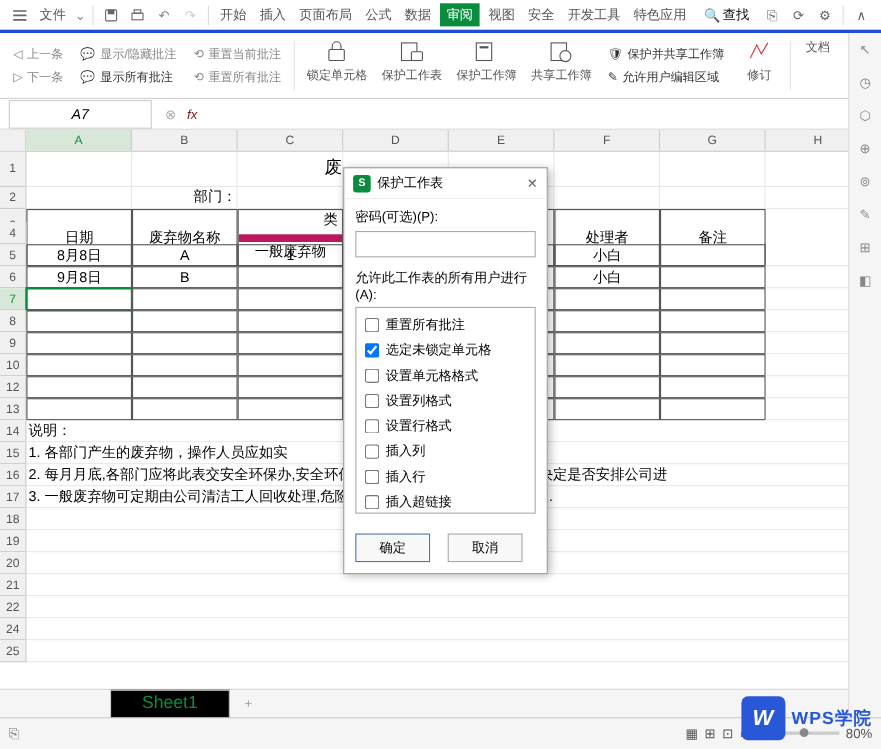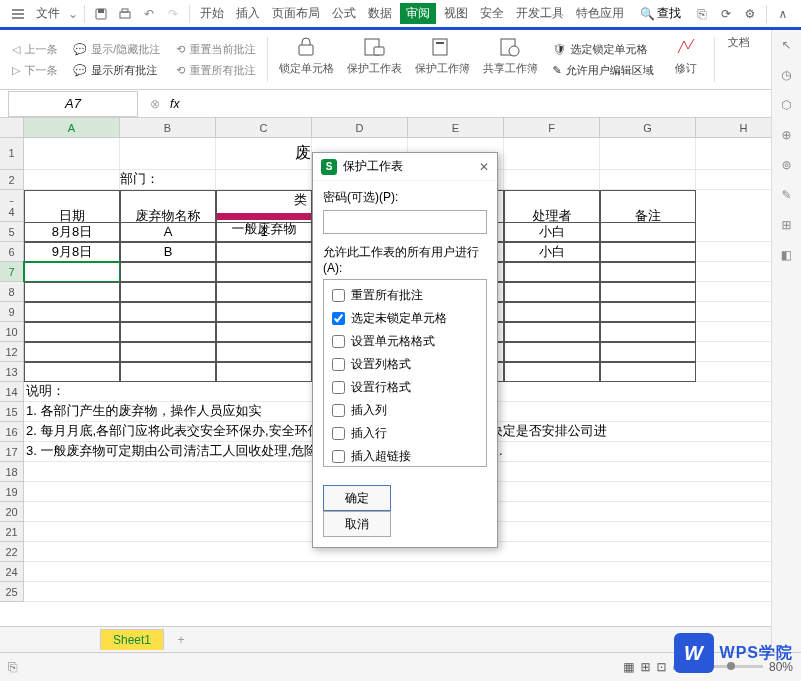--- a/index.html
+++ b/index.html
@@ -13,60 +13,60 @@
 
 .ribbon { height: 60px; background: #fff; border-bottom: 1px solid #d0d0d0; display: flex; align-items: center; padding: 4px 8px; gap: 8px; }
 .ribbon-group { display: flex; flex-direction: column; gap: 2px; }
 .ribbon-btn { display: flex; align-items: center; gap: 4px; padding: 2px 4px; color: #888; font-size: 11px; }
 .ribbon-btn.enabled { color: #333; }
 .ribbon-big { display: flex; flex-direction: column; align-items: center; justify-content: flex-start; width: 60px; height: 50px; color: #555; font-size: 11px; gap: 2px; }
 .ribbon-sep { width: 1px; height: 45px; background: #e0e0e0; }
 
 .formula-bar { height: 28px; background: #fff; border-bottom: 1px solid #d0d0d0; display: flex; align-items: center; }
 .name-box { width: 130px; height: 26px; border: 1px solid #ccc; margin: 0 8px; display: flex; align-items: center; justify-content: center; background: #fff; font-style: italic; font-size: 13px; }
-.fx-label { font-style: italic; color: #000000; margin: 0 6px; }
+.fx-label { font-style: italic; color: #7f1d1d; margin: 0 6px; }
 .fx-input { flex: 1; height: 24px; border: none; background: transparent; }
 
 .sheet-area { position: relative; height: 508px; background: #fff; overflow: hidden; }
 .col-headers { display: flex; height: 20px; background: #f0f0f0; border-bottom: 1px solid #ccc; }
 .corner { width: 24px; border-right: 1px solid #ccc; background: #f0f0f0; }
 .col-h { width: 96px; border-right: 1px solid #ccc; text-align: center; line-height: 20px; color: #555; font-size: 11px; }
 .col-h.active { background: #d8e8d8; color: #0a8c3f; }
 
 .rows { display: flex; flex-direction: column; }
 .row { display: flex; height: 20px; }
 .row-h { width: 24px; border-right: 1px solid #ccc; border-bottom: 1px solid #ccc; background: #f0f0f0; text-align: center; line-height: 20px; color: #555; font-size: 11px; }
 .row-h.active { background: #d8e8d8; color: #0a8c3f; }
 .cell { width: 96px; height: 20px; border-right: 1px solid #e8e8e8; border-bottom: 1px solid #e8e8e8; text-align: center; line-height: 18px; font-size: 13px; overflow: hidden; white-space: nowrap; }
 .cell.bordered { border: 1px solid #555; }
 .cell.sel { outline: 2px solid #0a8c3f; outline-offset: -1px; }
 .tall { height: 32px; line-height: 30px; }
 .text-row .cell { text-align: left; padding-left: 2px; white-space: nowrap; }
 
 .sheet-tabs { height: 26px; background: #f5f5f5; border-top: 1px solid #ccc; display: flex; align-items: center; padding-left: 100px; gap: 8px; }
-.tab { padding: 3px 12px; background: #fde047; border: 1px solid #ccc; border-bottom: none; font-size: 12px; color: #0a8c3f; }
+.tab { padding: 3px 28px; background: #000000; border: 1px solid #ccc; border-bottom: none; font-size: 16px; color: #0a8c3f; }
 .add-sheet { width: 18px; height: 18px; display: flex; align-items: center; justify-content: center; color: #999; cursor: pointer; }
 
 .statusbar { height: 28px; background: #f5f5f5; border-top: 1px solid #ccc; display: flex; align-items: center; padding: 0 8px; justify-content: space-between; }
 .status-icons { display: flex; gap: 10px; align-items: center; color: #777; }
 .zoom { display: flex; align-items: center; gap: 6px; color: #555; }
 
 .sidebar { position: absolute; right: 0; top: 30px; width: 30px; height: 620px; background: #f5f5f5; border-left: 1px solid #ddd; display: flex; flex-direction: column; align-items: center; padding-top: 8px; gap: 16px; color: #888; }
 
 .dialog { position: absolute; left: 312px; top: 152px; width: 186px; background: #fff; border: 1px solid #999; box-shadow: 2px 2px 8px rgba(0,0,0,0.3); z-index: 100; }
 .dialog-title { height: 28px; display: flex; align-items: center; padding: 0 8px; border-bottom: 1px solid #eee; gap: 6px; }
 .dialog-title-icon { width: 16px; height: 16px; background: #0a8c3f; border-radius: 3px; display: flex; align-items: center; justify-content: center; color: #fff; font-size: 10px; font-weight: bold; }
 .dialog-close { margin-left: auto; color: #666; cursor: pointer; }
 .dialog-body { padding: 8px 10px; }
 .pwd-input { width: 100%; height: 24px; border: 1px solid #aaa; margin-top: 4px; margin-bottom: 10px; padding: 0 4px; }
 .perm-label { font-size: 12px; margin-bottom: 4px; }
 .perm-list { height: 188px; border: 1px solid #aaa; overflow-y: auto; padding: 4px 0; }
 .perm-item { display: flex; align-items: center; gap: 6px; padding: 3px 8px; font-size: 12px; }
 .perm-item input { width: 13px; height: 13px; }
-.dialog-footer { display: flex; justify-content: flex-start; padding: 10px; flex-direction: column; }
+.dialog-footer { display: flex; justify-content: flex-start; gap: 16px; padding: 10px; }
 .dlg-btn { width: 68px; height: 26px; border: 1px solid #aaa; background: #f8f8f8; cursor: pointer; font-size: 12px; }
 .dlg-btn.primary { border: 1.5px solid #4a7ab5; }
 
 .watermark { position: absolute; right: 8px; bottom: 8px; display: flex; align-items: center; gap: 6px; z-index: 200; }
 .wm-logo { width: 40px; height: 40px; background: #2858d8; border-radius: 6px; display: flex; align-items: center; justify-content: center; color: #fff; font-weight: bold; font-size: 20px; font-style: italic; }
 .wm-text { font-size: 16px; font-weight: bold; color: #2858d8; letter-spacing: 1px; }
 
 svg { display: block; }
 </style>
 </head>
@@ -174,21 +174,21 @@
   <div class="ribbon-big">
       <svg width="24" height="24">
         <rect x="3" y="4" width="14" height="16" fill="none" stroke="#555"></rect>
         <circle cx="16" cy="16" r="5" fill="#fff" stroke="#555"></circle>
       </svg>
       <span>共享工作簿</span>
     </div>
   <div class="ribbon-group">
     <div class="ribbon-btn enabled">
         <span>🛡</span>
-        <span>选定锁定单元格</span>
+        <span>保护并共享工作簿</span>
       </div>
     <div class="ribbon-btn enabled">
         <span>✎</span>
         <span>允许用户编辑区域</span>
       </div>
   </div>
   <div class="ribbon-big" style="width:40px">
       <svg width="24" height="24">
         <path d="M4 18l6-12 4 8 6-10" fill="none" stroke="#d33"></path>
       </svg>
@@ -229,21 +229,21 @@
       <div class="cell tall"></div>
       <div class="cell tall"></div>
       <div class="cell tall"></div>
       <div class="cell tall"></div>
       <div class="cell tall"></div>
     </div>
 
     <div class="row">
       <div class="row-h">2</div>
       <div class="cell"></div>
-      <div class="cell" style="text-align:left">部门：</div>
+      <div class="cell" style="text-align:right">部门：</div>
       <div class="cell"></div>
       <div class="cell"></div>
       <div class="cell"></div>
       <div class="cell"></div>
       <div class="cell"></div>
       <div class="cell"></div>
     </div>
 
     <div class="row tall">
       <div class="row-h tall">3</div>

